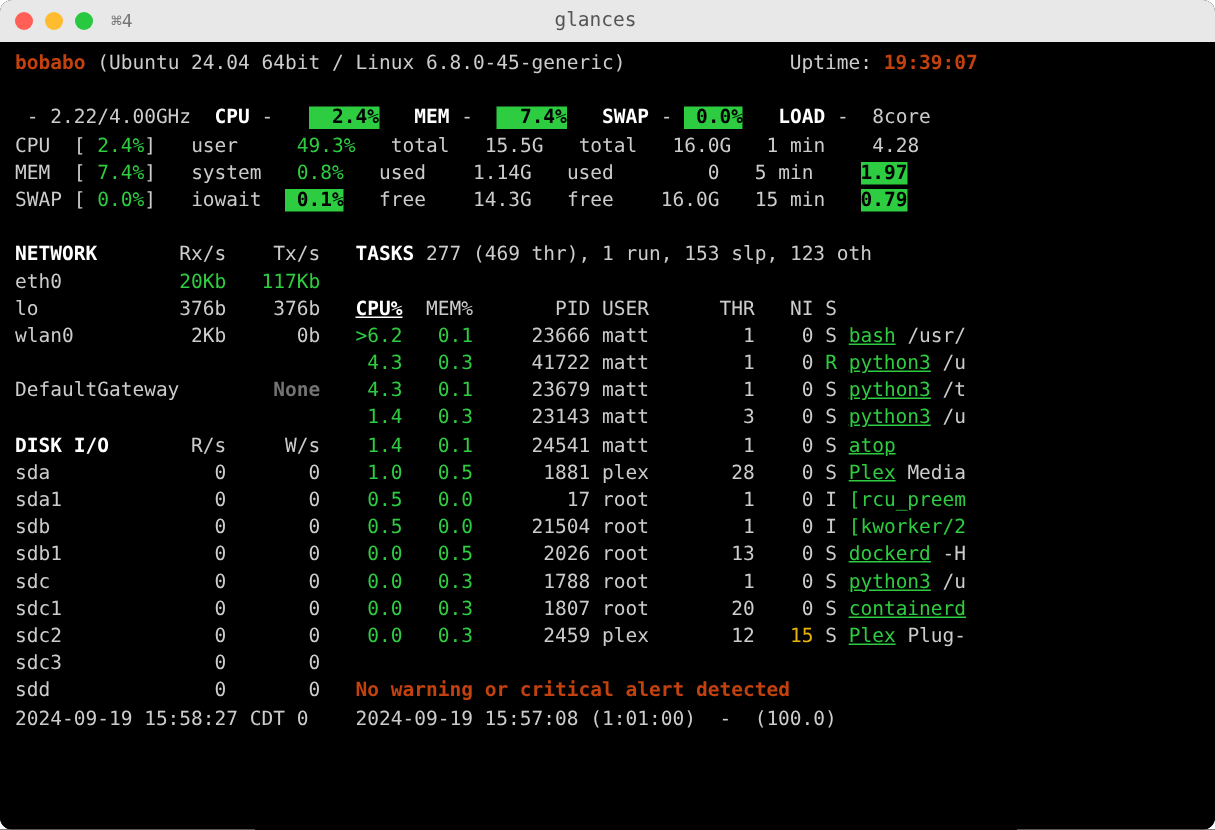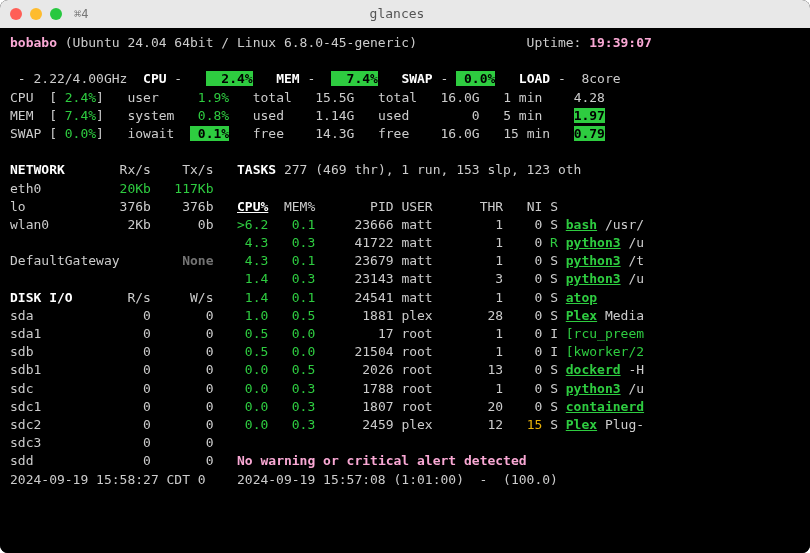--- a/index.html
+++ b/index.html
@@ -37,47 +37,47 @@
     position: absolute; left: 0; right: 16px; text-align: center;
     color: #555; font-size: 13px; pointer-events: none;
   }
   .terminal {
     padding: 6px 10px;
     white-space: pre;
     background: #000;
     height: calc(100% - 28px);
     overflow: hidden;
   }
-  .b { font-weight: bold; color: #f9a8d4; }
+  .b { font-weight: bold; color: #c2410c; }
   .g { color: #2ecc40; }
   .gb { color: #000; background: #2ecc40; font-weight: bold; }
   .blue { color: #737373; font-weight: bold; }
   .mag { color: #eab308; }
-  .und { text-decoration: underline; font-weight: bold; }
+  .und { text-decoration: underline; }
   .dim { color: #ccc; }
   .hdr { color: #fff; font-weight: bold; }
 </style>
 </head>
 <body>
 
 <div class="window">
   <div class="titlebar">
     <div class="traffic-lights">
       <div class="light red"></div>
       <div class="light yellow"></div>
       <div class="light green"></div>
     </div>
     <div class="left-title">⌘4</div>
     <div class="center-title">glances</div>
   </div>
 
   <div class="terminal" id="term"><span class="b">bobabo</span> <span class="dim">(Ubuntu 24.04 64bit / Linux 6.8.0-45-generic)</span>              <span class="dim">Uptime:</span> <span class="b">19:39:07</span>
 
 <span class="dim"> - 2.22/4.00GHz  </span><span class="hdr">CPU</span><span class="dim"> -   </span><span class="gb">  2.4%</span>   <span class="hdr">MEM</span><span class="dim"> -  </span><span class="gb">  7.4%</span>   <span class="hdr">SWAP</span><span class="dim"> - </span><span class="gb"> 0.0%</span>   <span class="hdr">LOAD</span><span class="dim"> -  8core</span>
-<span class="dim">CPU  </span><span class="dim">[ </span><span class="g">2.4%</span><span class="dim">]   </span><span class="dim">user    </span><span class="g"> 1.9%</span>   <span class="dim">total </span>  <span class="dim">15.5G</span>   <span class="dim">total </span>  <span class="dim">16.0G</span>   <span class="dim">1 min  </span>  <span class="dim">4.28</span>
+<span class="dim">CPU  </span><span class="dim">[ </span><span class="g">2.4%</span><span class="dim">]   </span><span class="dim">user    </span><span class="g"> 49.3%</span>   <span class="dim">total </span>  <span class="dim">15.5G</span>   <span class="dim">total </span>  <span class="dim">16.0G</span>   <span class="dim">1 min  </span>  <span class="dim">4.28</span>
 <span class="dim">MEM  </span><span class="dim">[ </span><span class="g">7.4%</span><span class="dim">]   </span><span class="dim">system  </span><span class="g"> 0.8%</span>   <span class="dim">used  </span>  <span class="dim">1.14G</span>   <span class="dim">used  </span>  <span class="dim">    0</span>   <span class="dim">5 min  </span>  <span class="gb">1.97</span>
 <span class="dim">SWAP </span><span class="dim">[ </span><span class="g">0.0%</span><span class="dim">]   </span><span class="dim">iowait  </span><span class="gb"> 0.1%</span>   <span class="dim">free  </span>  <span class="dim">14.3G</span>   <span class="dim">free  </span>  <span class="dim">16.0G</span>   <span class="dim">15 min </span>  <span class="gb">0.79</span>
 
 <span class="hdr">NETWORK     </span><span class="dim">  Rx/s</span><span class="dim">    Tx/s</span>   <span class="hdr">TASKS</span> <span class="dim">277 (469 thr), 1 run, 153 slp, 123 oth</span>
 <span class="dim">eth0        </span><span class="g">  20Kb</span><span class="g">   117Kb</span>   
 <span class="dim">lo          </span><span class="dim">  376b</span><span class="dim">    376b</span>   <span class="hdr und">CPU%</span>  <span class="dim">MEM%</span><span class="dim">       PID</span> <span class="dim">USER    </span><span class="dim">  THR</span><span class="dim">   NI</span> <span class="dim">S</span>
 <span class="dim">wlan0       </span><span class="dim">   2Kb</span><span class="dim">      0b</span>   <span class="g">&gt;6.2</span>  <span class="g"> 0.1</span><span class="dim">     23666</span> <span class="dim">matt    </span><span class="dim">    1</span><span class="dim">    0</span> <span class="dim">S</span> <span class="g und">bash</span><span class="dim"> /usr/</span>
                              <span class="g"> 4.3</span>  <span class="g"> 0.3</span><span class="dim">     41722</span> <span class="dim">matt    </span><span class="dim">    1</span><span class="dim">    0</span> <span class="g">R</span> <span class="g und">python3</span><span class="dim"> /u</span>
 <span class="dim">DefaultGateway    </span><span class="blue">    None</span>   <span class="g"> 4.3</span>  <span class="g"> 0.1</span><span class="dim">     23679</span> <span class="dim">matt    </span><span class="dim">    1</span><span class="dim">    0</span> <span class="dim">S</span> <span class="g und">python3</span><span class="dim"> /t</span>
                              <span class="g"> 1.4</span>  <span class="g"> 0.3</span><span class="dim">     23143</span> <span class="dim">matt    </span><span class="dim">    3</span><span class="dim">    0</span> <span class="dim">S</span> <span class="g und">python3</span><span class="dim"> /u</span>

